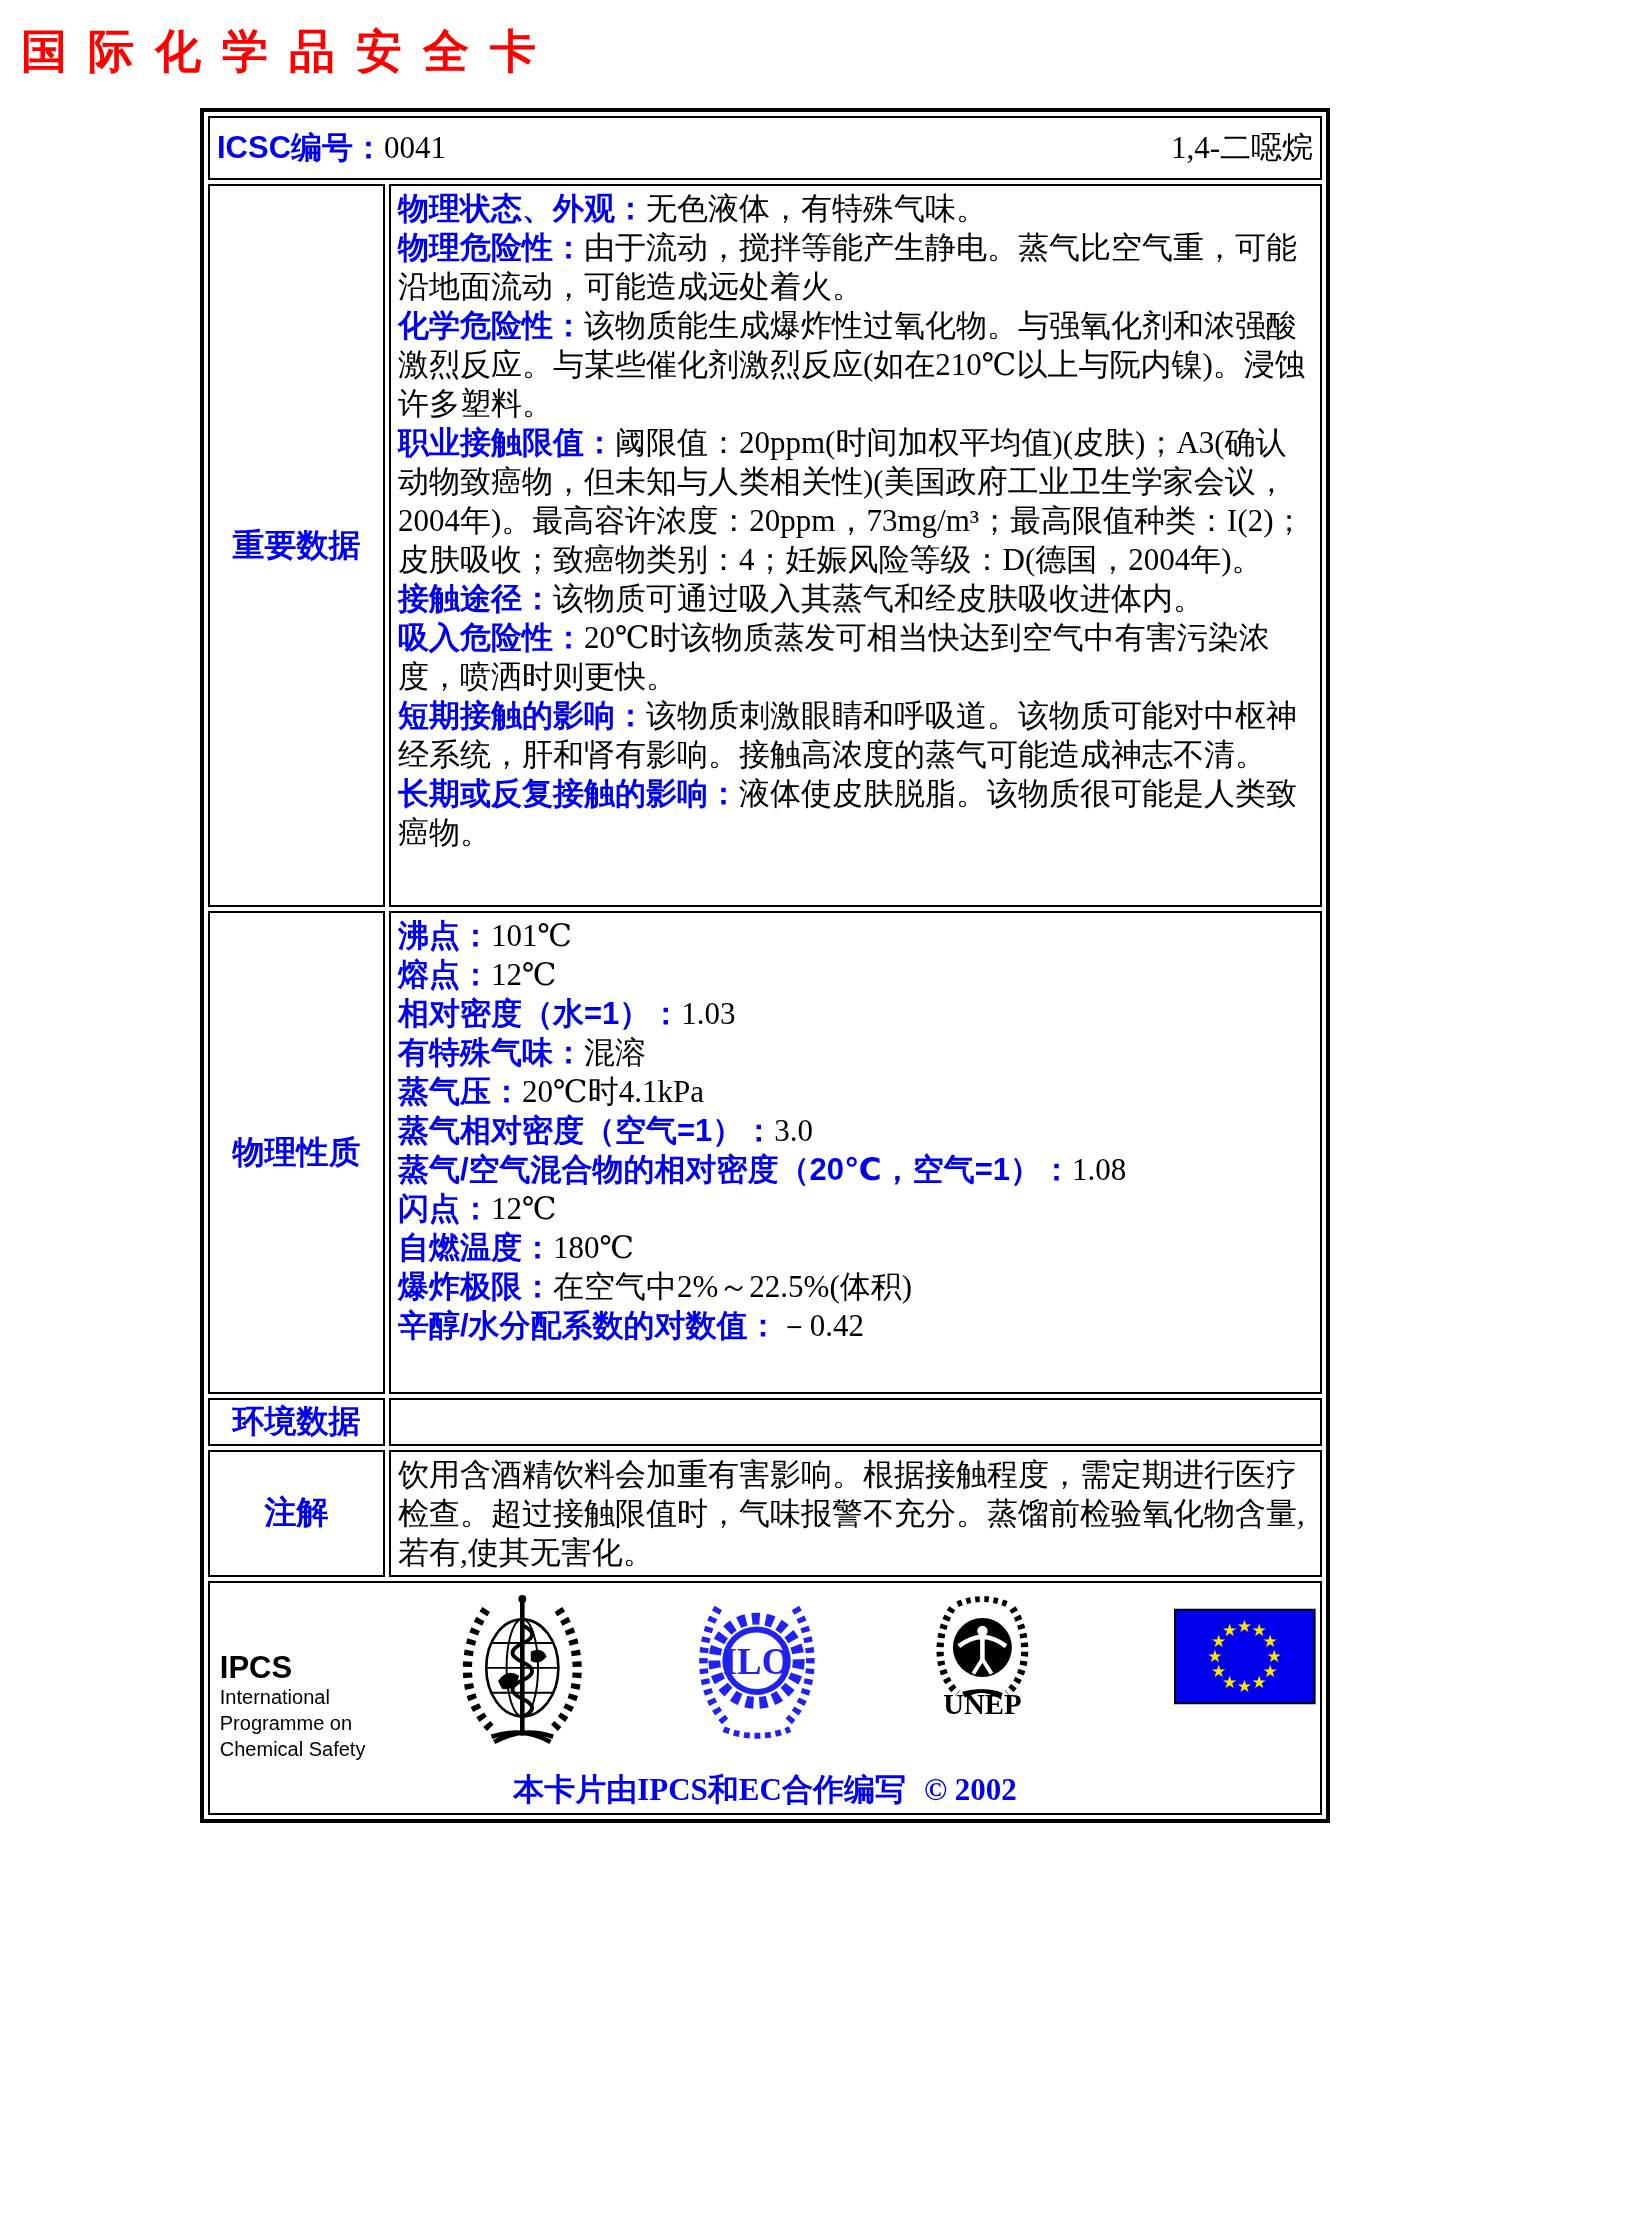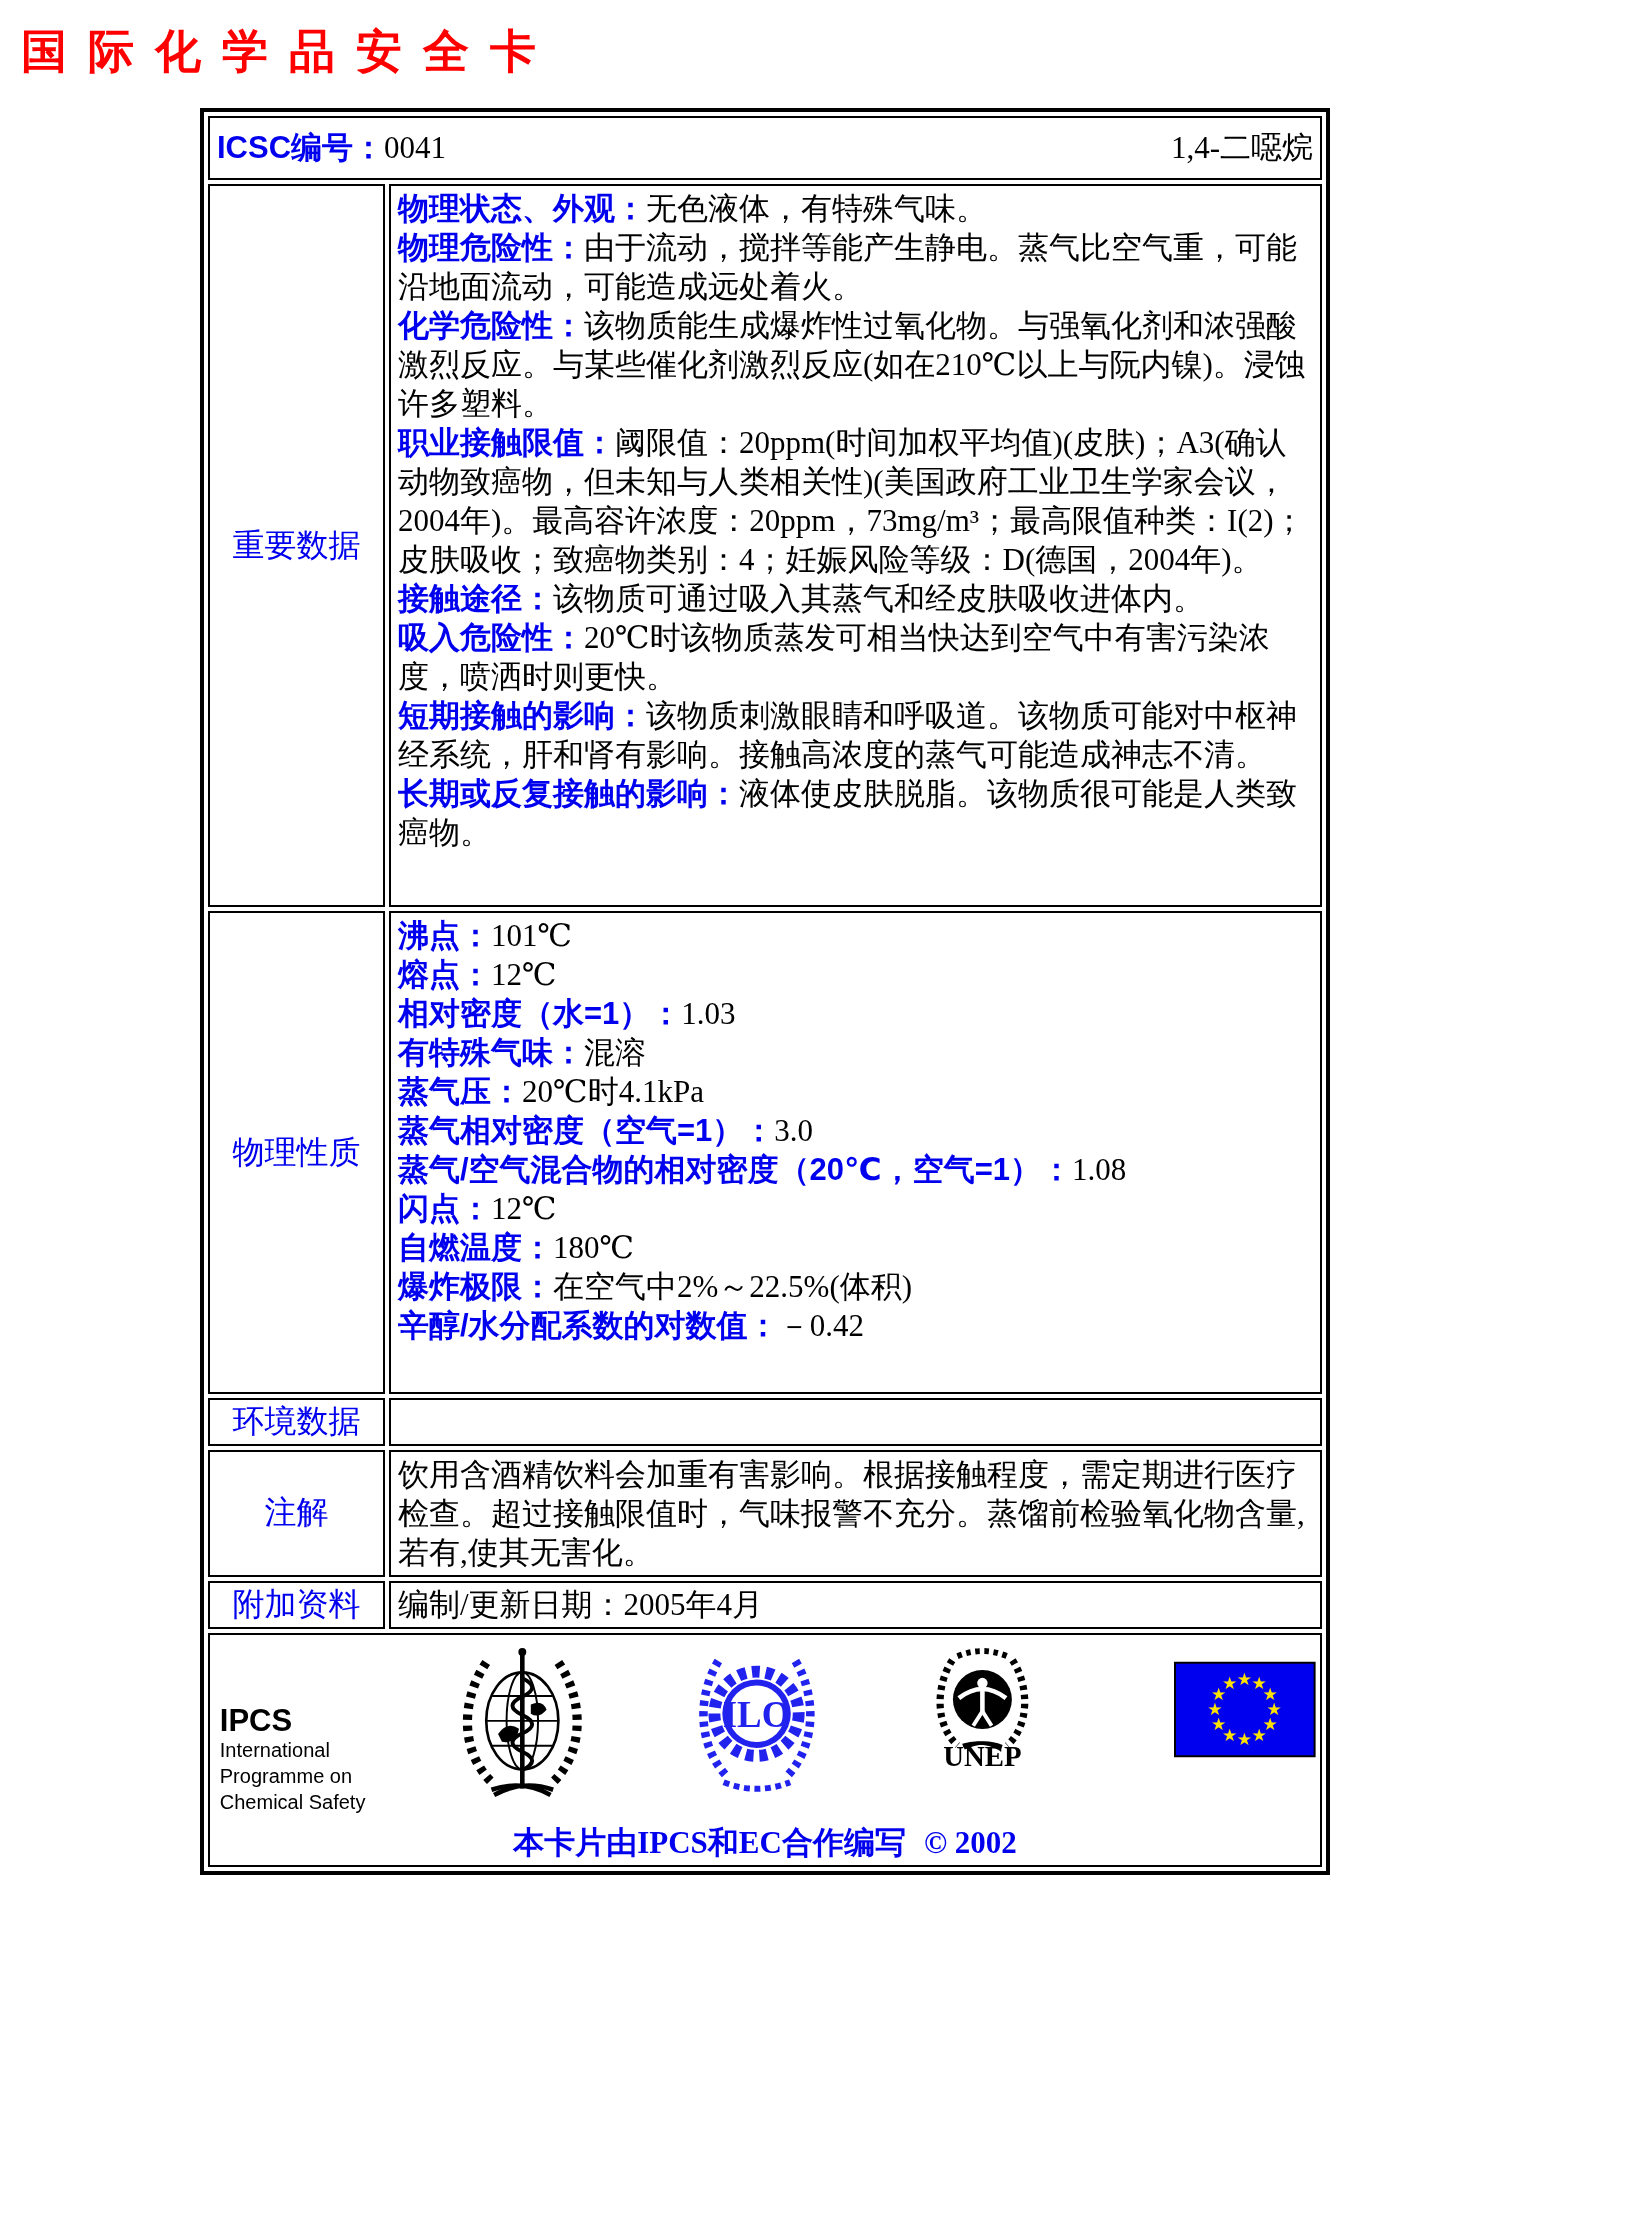--- a/index.html
+++ b/index.html
@@ -16,21 +16,21 @@
   }
   table.icsc{
     margin:25px 0 0 200px;width:1130px;
     border:4.2px solid #000;border-collapse:separate;border-spacing:4.2px;
     table-layout:fixed;background:#fff;
   }
   td{border:2.1px solid #000;padding:2.8px 7px;vertical-align:top;background:#fff;box-sizing:border-box;}
   col.c-label{width:177px;}
   td.sec{
     text-align:center;vertical-align:middle;padding:0 2.8px;
-    color:#0000ee;font-weight:normal;font-size:32px;
+    color:#0000ee;font-weight:bold;font-size:32px;
     font-family:"Liberation Sans","DejaVu Sans",sans-serif;
   }
   .lbl{
     color:#0000ee;font-weight:bold;
     font-family:"Liberation Sans","DejaVu Sans",sans-serif;
   }
   p.item{margin:0;line-height:39px;}
   td.hdr{height:64px;vertical-align:middle;font-size:31px;}
   .hdr-flex{display:flex;justify-content:space-between;align-items:center;}
   td.imp-content{height:723px;}
@@ -123,26 +123,20 @@
     <td class="env-content"></td>
   </tr>
 
   <tr>
     <td class="sec">注解</td>
     <td class="notes-content">
       <p class="item">饮用含酒精饮料会加重有害影响。根据接触程度，需定期进行医疗检查。超过接触限值时，气味报警不充分。蒸馏前检验氧化物含量,若有,使其无害化。</p>
     </td>
   </tr>
 
-  <tr>
-    <td class="sec">附加资料</td>
-    <td class="addl-content">
-      <p class="item">编制/更新日期：2005年4月</p>
-    </td>
-  </tr>
 
   <tr>
     <td class="logos-cell" colspan="2">
       <div class="logos-row">
         <div class="ipcs-block">
           <div class="ipcs-acronym">IPCS</div>
           <div class="ipcs-line">International</div>
           <div class="ipcs-line">Programme on</div>
           <div class="ipcs-line">Chemical Safety</div>
         </div>

